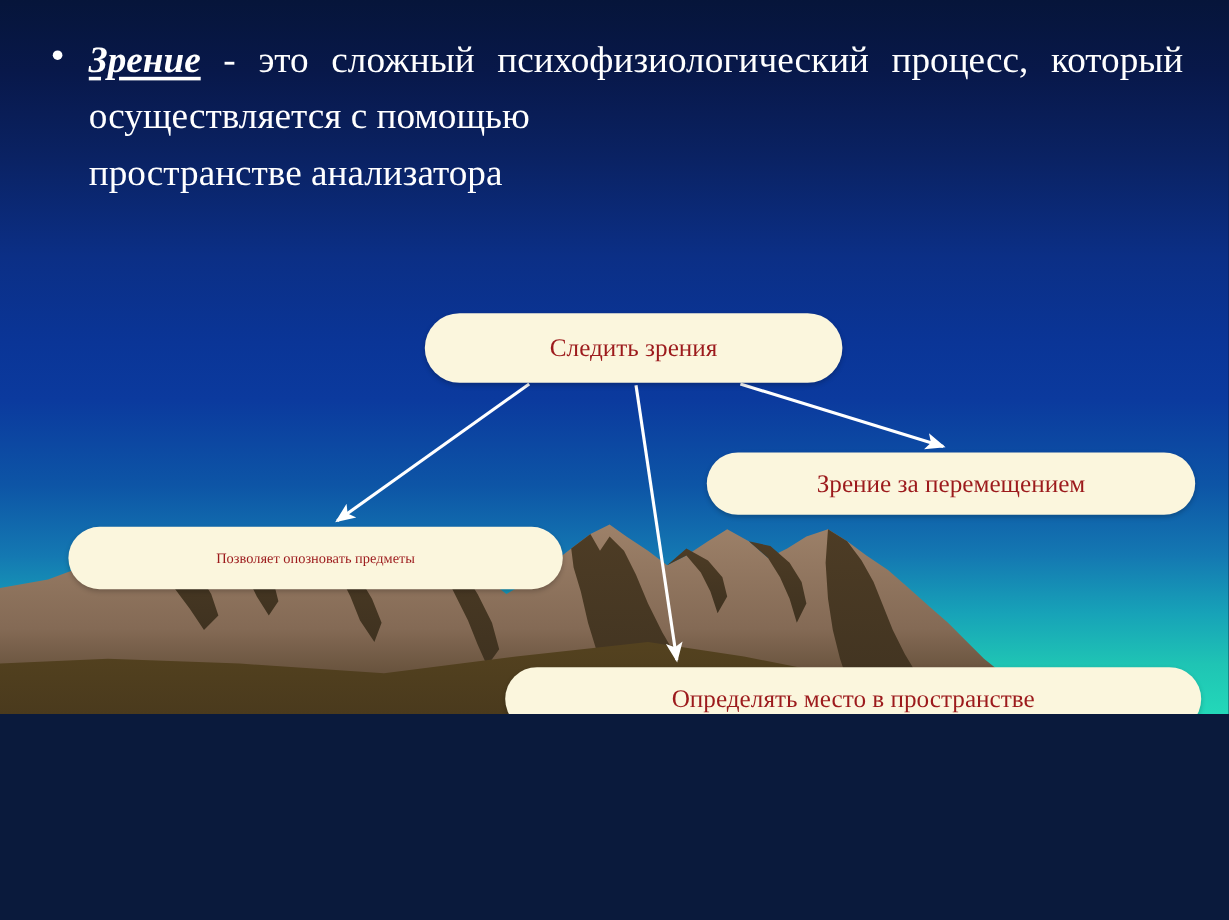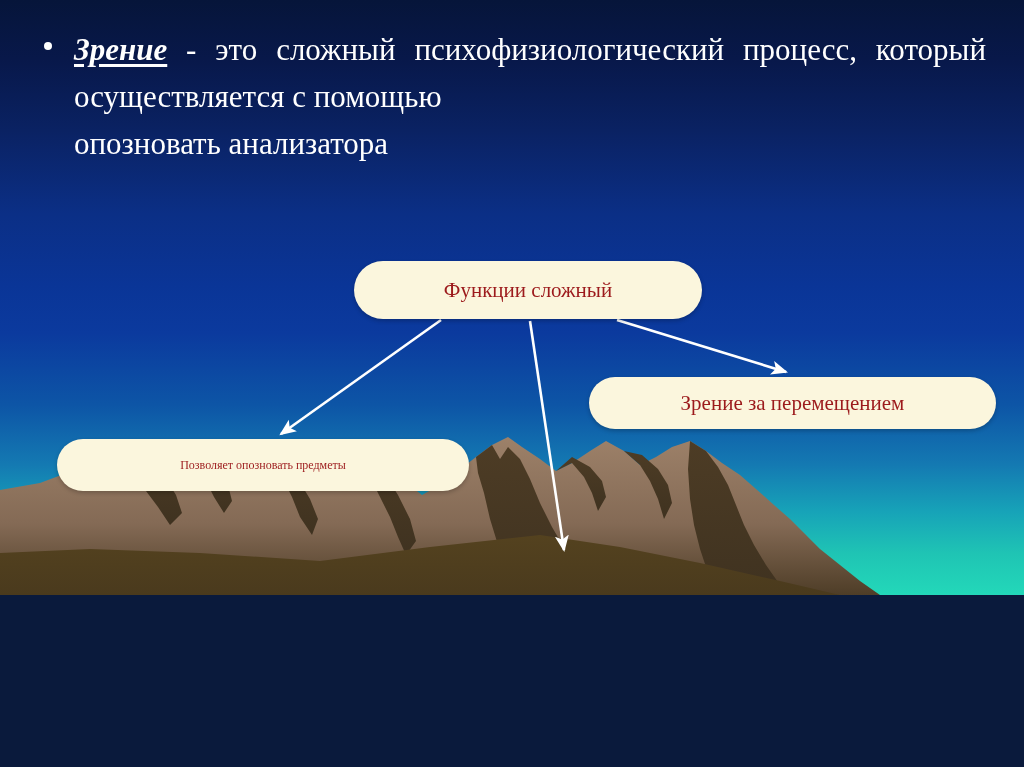--- a/index.html
+++ b/index.html
@@ -156,40 +156,41 @@
       <path d="M556,86 L572,78 L584,92 L592,108 L598,126 L606,112 L602,96 L590,82 L572,72 Z" fill="url(#gDark)"></path>
 
       <path d="M0,168 L90,164 L200,168 L320,176 L430,162 L540,150 L620,162 L700,178
                L780,196 L840,210 L0,210 Z" fill="url(#gFore)"></path>
     </svg>
   </div>
 
   <div class="headline">
     <span class="bullet"></span>
     <span class="htext"><span class="kw">Зрение</span><span> - это сложный психофизиологический процесс, который осуществляется с помощью</span></span>
-    <span class="lastline">опозновать анализатора</span>
+    <span class="lastline">пространстве анализатора</span>
   </div>
 
   <div class="chart-layer">
 
     <svg class="connectors" viewBox="0 0 1024 767" xmlns="http://www.w3.org/2000/svg">
       <defs>
         <marker id="arrowhead" markerWidth="7" markerHeight="7" refX="5.6" refY="3.1" orient="auto" markerUnits="strokeWidth">
           <path d="M0,0.4 L6.4,3.1 L0,5.8 L1.5,3.1 Z" fill="#ffffff"></path>
         </marker>
       </defs>
 
       <line x1="441" y1="320" x2="281" y2="434" stroke="#ffffff" stroke-width="2.6" marker-end="url(#arrowhead)"></line>
 
       <line x1="530" y1="321" x2="564" y2="550" stroke="#ffffff" stroke-width="2.6" marker-end="url(#arrowhead)"></line>
 
       <line x1="617" y1="320" x2="786" y2="372" stroke="#ffffff" stroke-width="2.6" marker-end="url(#arrowhead)"></line>
     </svg>
 
-    <div class="node" id="node-root">Функции сложный</div>
+    <div class="node" id="node-root">Следить зрения</div>
 
     <div class="node" id="node-left">Позволяет опозновать предметы</div>
 
     <div class="node" id="node-right">Зрение за перемещением</div>
 
+    <div class="node" id="node-bottom">Определять место в пространстве</div>
   </div>
 
 </div>
 
 </body></html>

